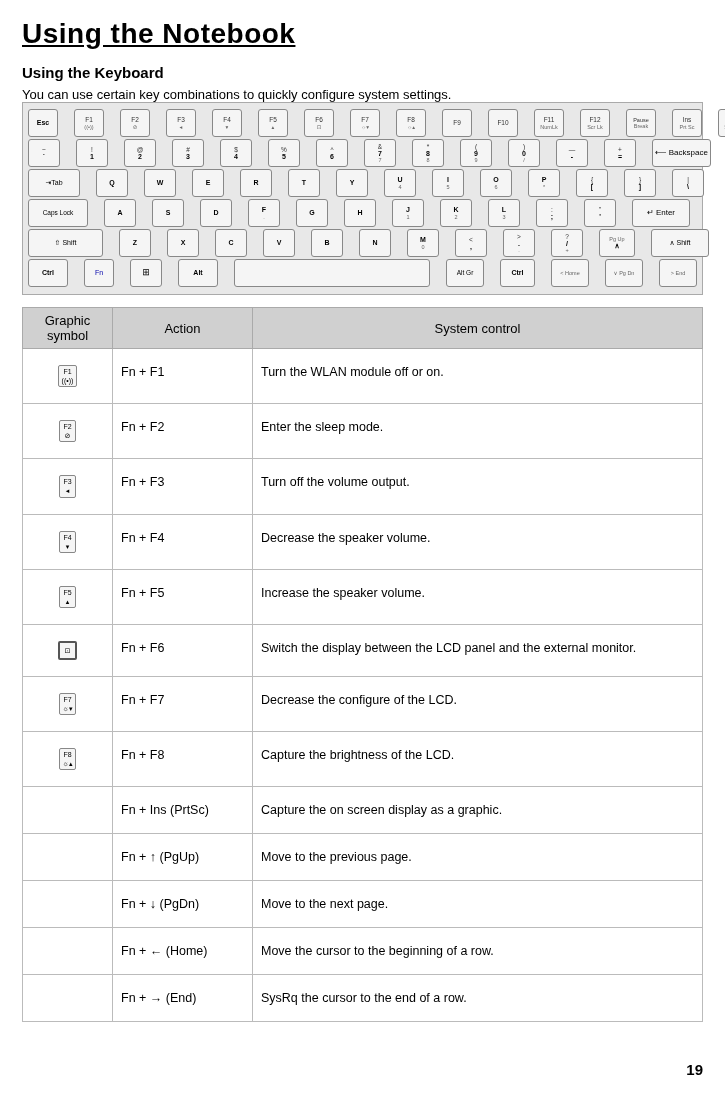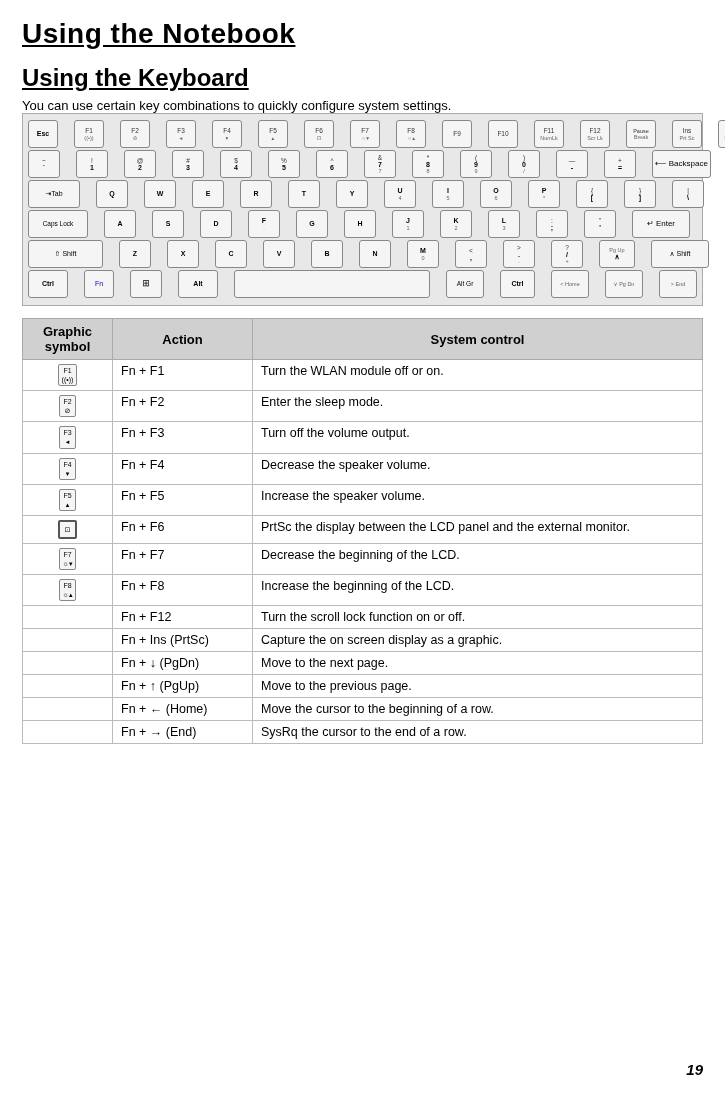--- a/index.html
+++ b/index.html
@@ -12,24 +12,23 @@
       color: #000;
     }
     .page-title {
       font-size: 28px;
       font-weight: bold;
       text-decoration: underline;
       margin-bottom: 14px;
       letter-spacing: 0.5px;
     }
     .section-title {
-      font-size: 24px;
+      font-size: 15px;
       font-weight: bold;
       margin-bottom: 6px;
-      text-decoration: underline;
     }
     .intro-text {
       font-size: 13px;
       margin-bottom: 0;
     }
 
     
     .keyboard-wrapper {
       border: 1px solid #aaa;
       background: #e8e8e8;
@@ -84,26 +83,26 @@
       width: 100%;
       border-collapse: collapse;
       font-size: 12.5px;
       border: 1.5px solid #aaa;
     }
     .kb-table th {
       background: #d0d0d0;
       border: 1.5px solid #aaa;
       padding: 5px 8px;
       text-align: center;
-      font-weight: bold;
+      font-weight: normal;
       font-size: 13px;
     }
     .kb-table td {
       border: 1px solid #bbb;
-      padding: 4px 8px;
+      padding: 16px 8px;
       vertical-align: top;
     }
     .kb-table td:first-child {
       text-align: center;
       width: 90px;
       vertical-align: middle;
     }
     .kb-table td:nth-child(2) {
       width: 140px;
     }
@@ -116,21 +115,20 @@
       border-radius: 2px;
       text-align: center;
       line-height: 1.3;
     }
     .page-num {
       position: fixed;
       bottom: 18px;
       right: 22px;
       font-size: 15px;
       font-weight: bold;
-      font-style: italic;
     }
   </style>
 </head>
 <body>
 
 
 
 <div class="page-title">Using the Notebook</div>
 <div class="section-title">Using the Keyboard</div>
 <div class="intro-text">You can use certain key combinations to quickly configure system settings.</div>
@@ -476,51 +474,46 @@
         <td>Decrease the speaker volume.</td>
       </tr>
       <tr>
         <td><span class="fn-icon">F5<br>▴</span></td>
         <td>Fn + F5</td>
         <td>Increase the speaker volume.</td>
       </tr>
       <tr>
         <td><span class="fn-icon" style="border:2px solid #555;padding:3px 5px">⊡</span></td>
         <td>Fn + F6</td>
-        <td>PrtSc the display between the LCD panel and the external monitor.</td>
+        <td>Switch the display between the LCD panel and the external monitor.</td>
       </tr>
       <tr>
         <td><span class="fn-icon">F7<br>☼▾</span></td>
         <td>Fn + F7</td>
-        <td>Decrease the beginning of the LCD.</td>
+        <td>Decrease the configure of the LCD.</td>
       </tr>
       <tr>
         <td><span class="fn-icon">F8<br>☼▴</span></td>
         <td>Fn + F8</td>
-        <td>Increase the beginning of the LCD.</td>
-      </tr>
-      <tr>
-        <td></td>
-        <td>Fn + F12</td>
-        <td>Turn the scroll lock function on or off.</td>
+        <td>Capture the brightness of the LCD.</td>
       </tr>
       <tr>
         <td></td>
         <td>Fn + Ins (PrtSc)</td>
         <td>Capture the on screen display as a graphic.</td>
       </tr>
       <tr>
         <td></td>
+        <td>Fn + ↑ (PgUp)</td>
+        <td>Move to the previous page.</td>
+      </tr>
+      <tr>
+        <td></td>
         <td>Fn + ↓ (PgDn)</td>
         <td>Move to the next page.</td>
-      </tr>
-      <tr>
-        <td></td>
-        <td>Fn + ↑ (PgUp)</td>
-        <td>Move to the previous page.</td>
       </tr>
       <tr>
         <td></td>
         <td>Fn + ← (Home)</td>
         <td>Move the cursor to the beginning of a row.</td>
       </tr>
       <tr>
         <td></td>
         <td>Fn + → (End)</td>
         <td>SysRq the cursor to the end of a row.</td>

